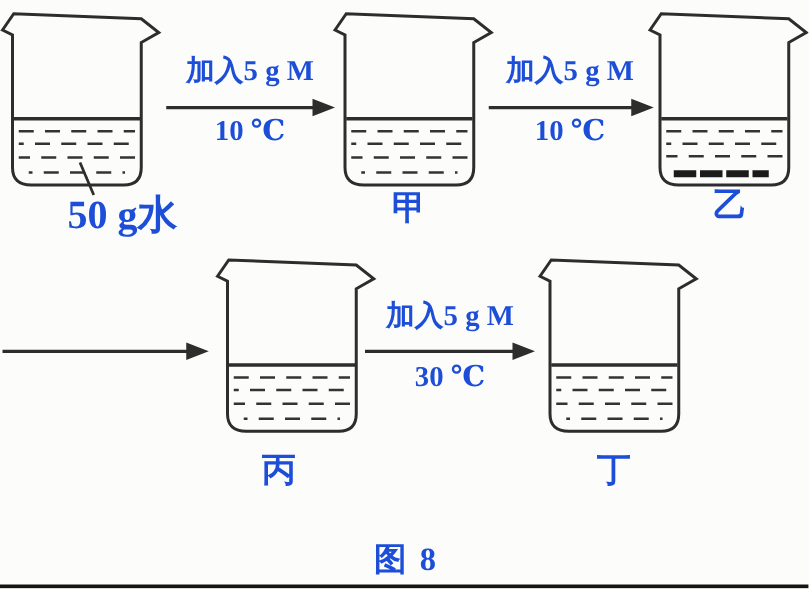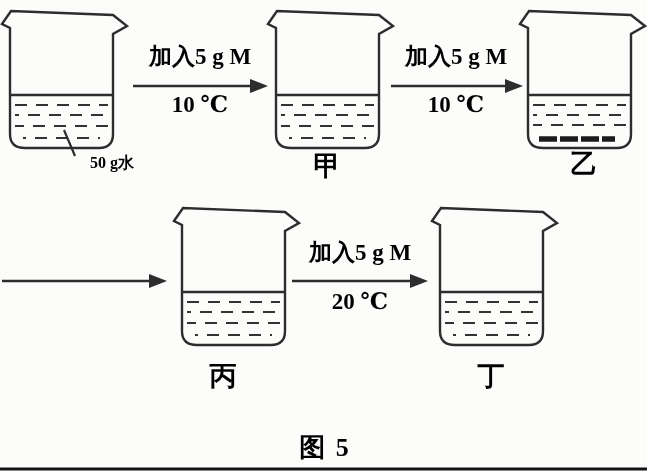--- a/index.html
+++ b/index.html
@@ -23,29 +23,29 @@
   .water-surface { stroke: #2d2d2d; stroke-width: 2.7; }
   .water-dashes  { stroke: #333333; stroke-width: 2.1; stroke-dasharray: 12 9; }
   .sediment-band { stroke: #1b1b1b; stroke-width: 5.5; stroke-dasharray: 18 3; }
   .arrow-line    { stroke: #2d2d2d; stroke-width: 2.6; }
   .arrow-head    { fill: #2d2d2d; stroke: none; }
   .pointer       { stroke: #2d2d2d; stroke-width: 2.2; }
   .page-edge     { stroke: #141414; stroke-width: 3; }
 
   .txt {
     position: absolute;
-    color: #000000;
+    color: #1d4ed8;
     font-weight: 600;
     text-align: center;
     white-space: nowrap;
     line-height: 1.1;
   }
   .step-label   { font-size: 23px; }
   .beaker-label { font-size: 27px; }
-  .src-label    { font-size: 16px; text-align: right; }
+  .src-label    { font-size: 32px; text-align: center; margin-left: 24px; }
   .caption      { font-size: 26px; letter-spacing: 2px; }
 </style>
 </head>
 <body>
 
 <div id="figure-canvas">
 
   <svg id="diagram-svg" width="647" height="471" viewBox="0 0 647 471">
     <defs>
       <path id="beaker-shape" d="M2 20 L11 7 L113 11 L127 22 L113 30 L113 130
@@ -127,19 +127,19 @@
   <div class="txt step-label" style="left:386px; top:44px; width:140px;">加入5 g M</div>
   <div class="txt step-label" style="left:386px; top:92px; width:140px;">10 ℃</div>
 
   <div class="txt src-label" style="left:14px; top:154px; width:120px;">50 g水</div>
 
   <div class="txt beaker-label" style="left:262px; top:152px; width:130px;">甲</div>
   <div class="txt beaker-label" style="left:520px; top:150px; width:128px;">乙</div>
 
 
   <div class="txt step-label" style="left:290px; top:240px; width:140px;">加入5 g M</div>
-  <div class="txt step-label" style="left:290px; top:289px; width:140px;">20 ℃</div>
+  <div class="txt step-label" style="left:290px; top:289px; width:140px;">30 ℃</div>
 
   <div class="txt beaker-label" style="left:159px; top:362px; width:128px;">丙</div>
   <div class="txt beaker-label" style="left:427px; top:362px; width:128px;">丁</div>
 
-  <div class="txt caption" style="left:223px; top:434px; width:204px;">图 5</div>
+  <div class="txt caption" style="left:223px; top:434px; width:204px;">图 8</div>
 </div>
 
 </body></html>

